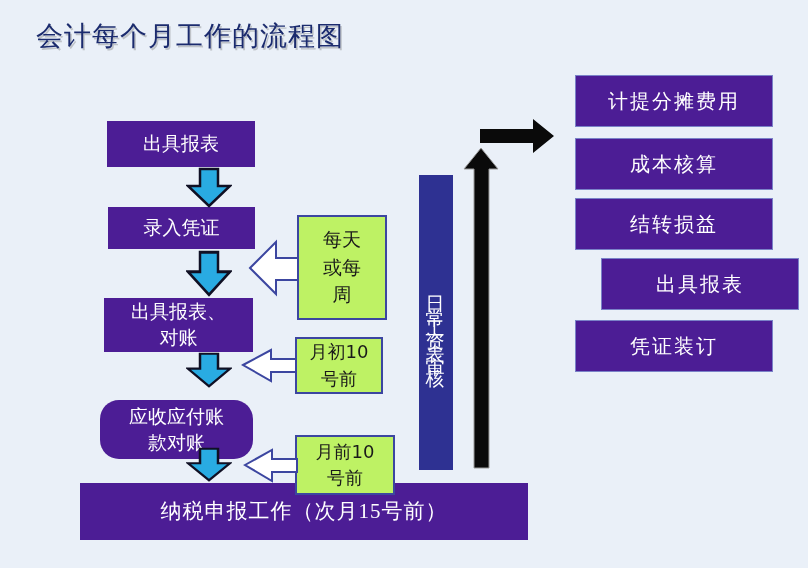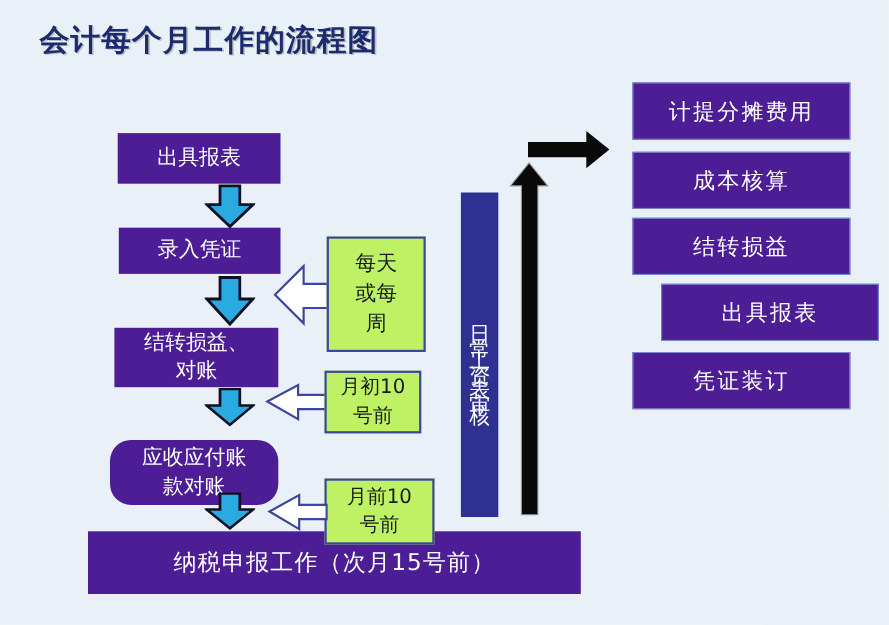--- a/index.html
+++ b/index.html
@@ -5,21 +5,21 @@
   html,body{margin:0;padding:0;}
   body{font-family:"DejaVu Sans","Liberation Sans",sans-serif;}
   .slide{
     position:relative;
     width:808px;height:568px;
     background:#eaf0f8;
     overflow:hidden;
   }
   .title{
     position:absolute;left:36px;top:18px;
-    font-size:27px;font-weight:700;
+    font-size:27px;font-weight:400;
     color:#1b2b6e;
     letter-spacing:1px;
     text-shadow:1.5px 1.5px 0 rgba(110,110,110,0.35);
   }
   .nbox{
     position:absolute;
     background:#4c1d95;
     color:#ffffff;
     display:flex;align-items:center;justify-content:center;
     text-align:center;
@@ -49,21 +49,21 @@
     border:2px solid #3c46a0;
     color:#1a1a1a;
     display:flex;align-items:center;justify-content:center;
     text-align:center;
     font-size:18px;
     line-height:1.45;
     box-sizing:border-box;
     z-index:3;
   }
   .shape{position:absolute;z-index:2;}
-  .bottom-wide{font-size:21px;letter-spacing:1px;}
+  .bottom-wide{font-size:21px;letter-spacing:1px;font-family:Liberation Serif, serif;}
 </style>
 </head>
 <body>
 
 <div class="slide">
 
   <div class="title">会计每个月工作的流程图</div>
 
   <div class="nbox" style="left:107px;top:121px;width:148px;height:46px;">
     <span class="preline">出具报表</span>
@@ -75,21 +75,21 @@
 
   <div class="nbox" style="left:108px;top:207px;width:147px;height:42px;">
     <span class="preline">录入凭证</span>
   </div>
 
   <svg class="shape" style="left:186px;top:250px;" width="46" height="47" viewBox="0 0 46 41" preserveAspectRatio="none">
     <polygon points="14,2 32,2 32,19 44,19 23,39 2,19 14,19" fill="#29abe2" stroke="#101024" stroke-width="2.5"></polygon>
   </svg>
 
   <div class="nbox" style="left:104px;top:298px;width:149px;height:54px;">
-    <span class="preline">结转损益、
+    <span class="preline">出具报表、
 对账</span>
   </div>
 
   <svg class="shape" style="left:186px;top:352px;" width="46" height="36" viewBox="0 0 46 41" preserveAspectRatio="none">
     <polygon points="14,2 32,2 32,19 44,19 23,39 2,19 14,19" fill="#29abe2" stroke="#101024" stroke-width="2.5"></polygon>
   </svg>
 
   <div class="nbox" style="left:100px;top:400px;width:153px;height:59px;border-radius:19px;">
     <span class="preline">应收应付账
 款对账</span>

